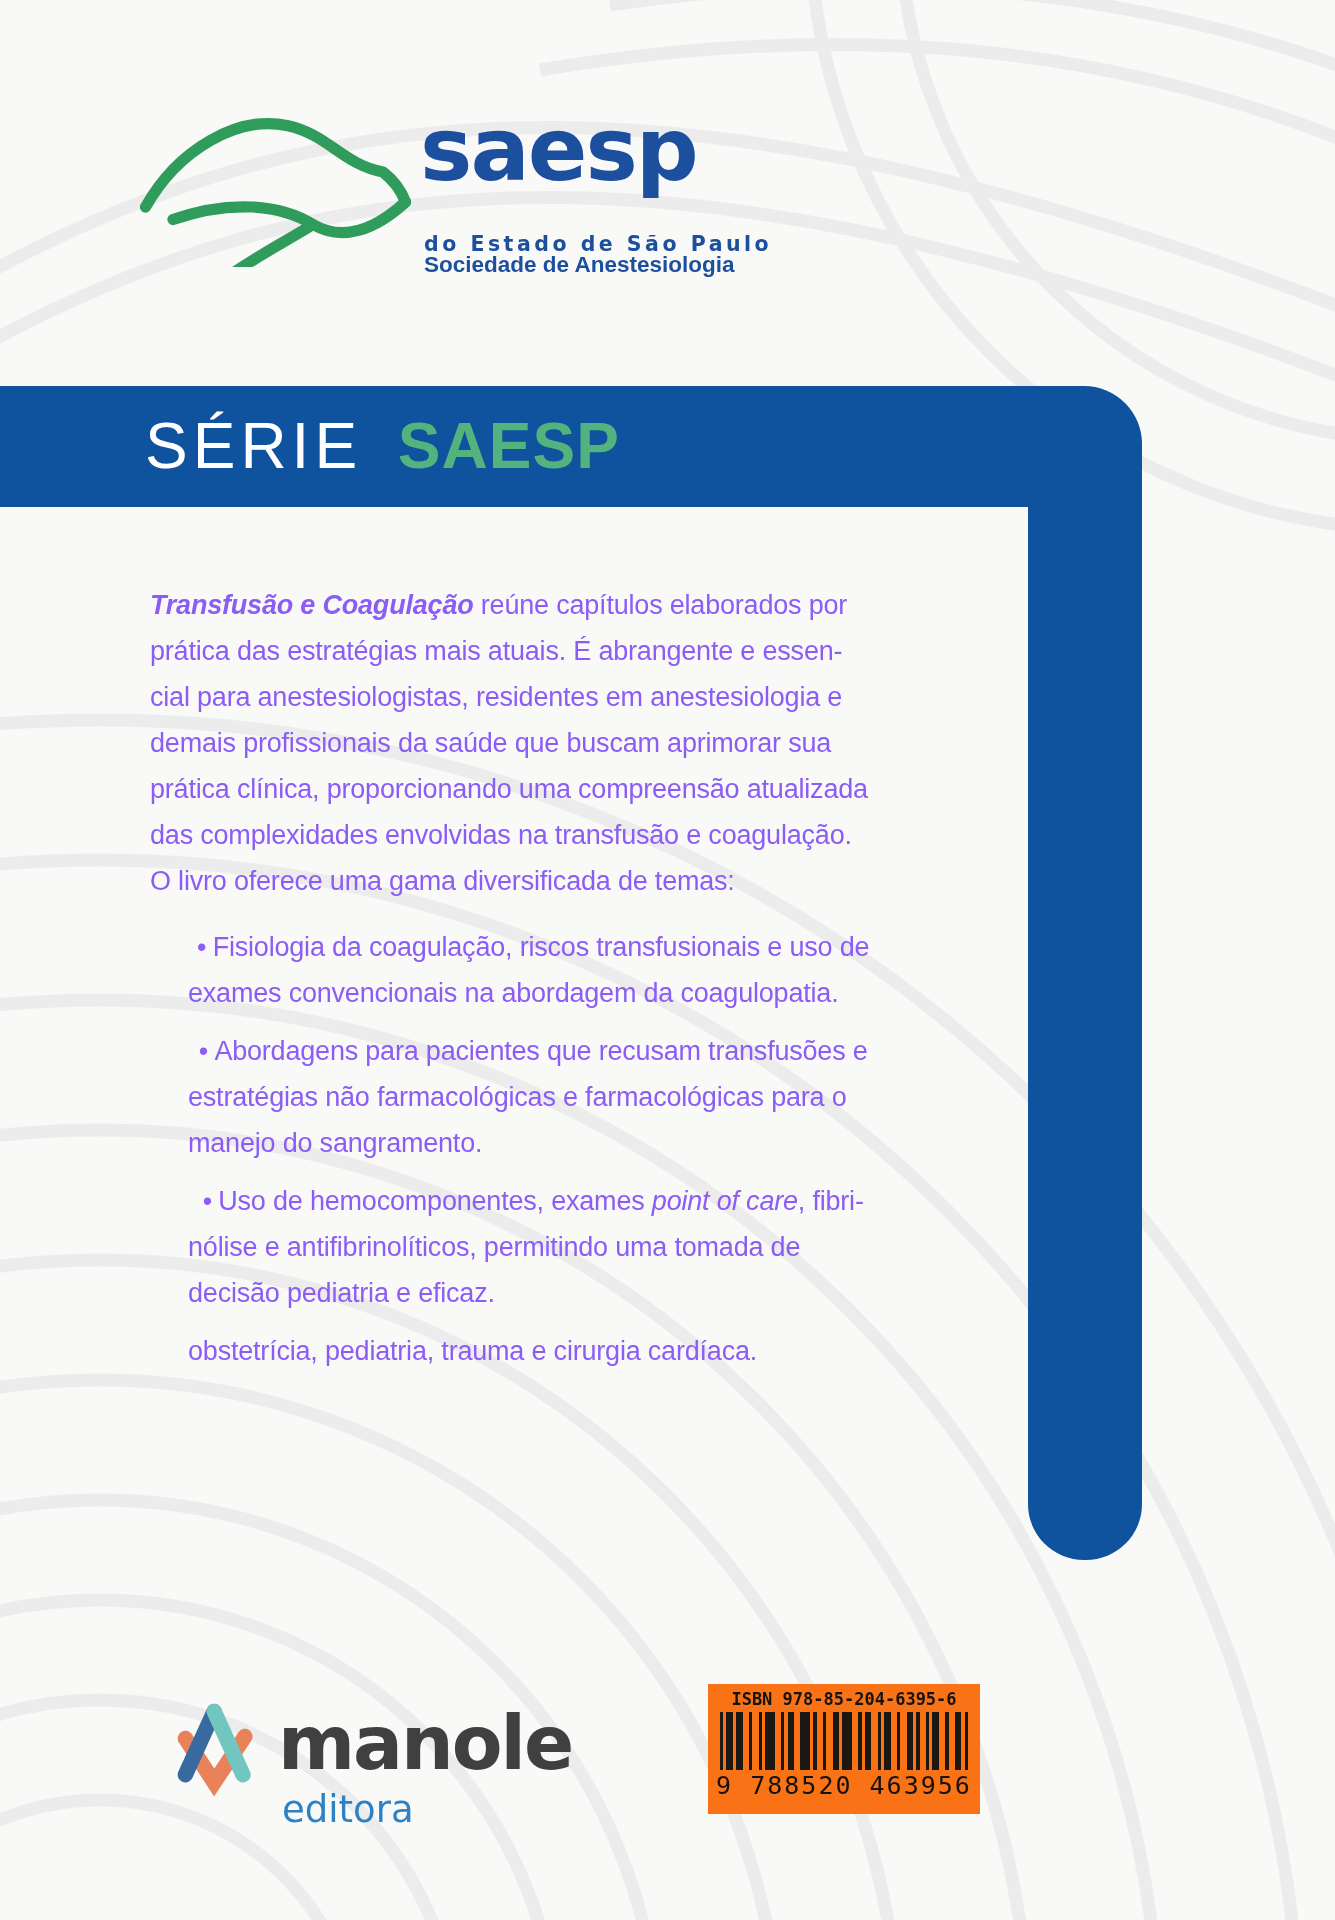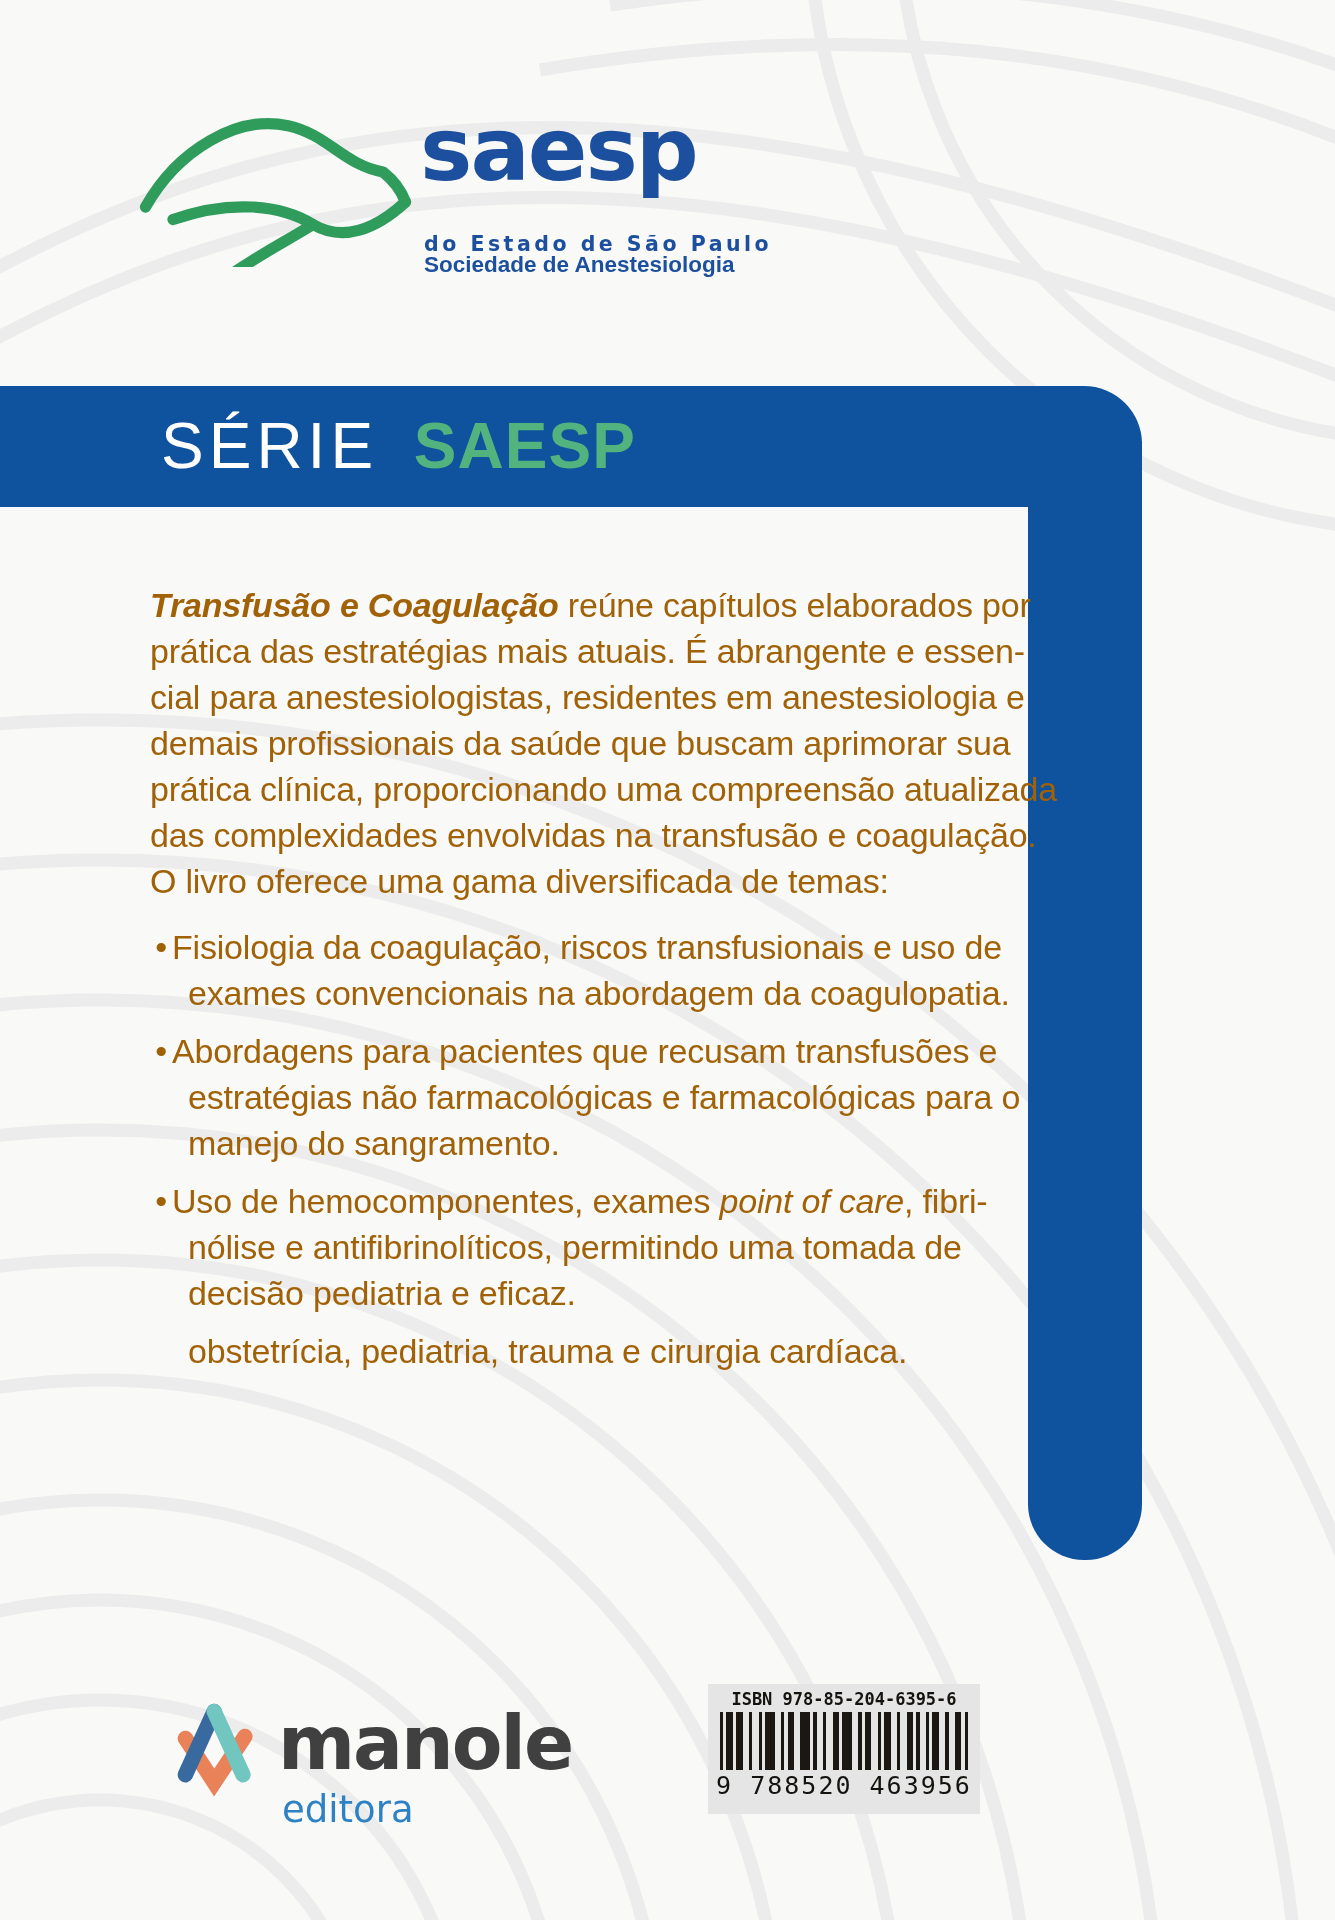--- a/index.html
+++ b/index.html
@@ -34,33 +34,33 @@
     letter-spacing:3.5px;white-space:nowrap;
   }
 
   
   .banner{
     position:absolute;left:0;top:386px;width:1142px;height:121px;
     background:#0f529e;border-top-right-radius:58px;z-index:1;
   }
   .banner-title{
     position:absolute;left:145px;top:0;height:121px;line-height:121px;
-    font-size:64px;white-space:nowrap;margin-left:16px;
+    font-size:64px;white-space:nowrap;
   }
   .banner-title .t-reg{color:#ffffff;font-weight:400;letter-spacing:5px;}
   .banner-title .t-bold{color:#53b37e;font-weight:700;letter-spacing:1px;margin-left:18px;}
   .side-bar{
     position:absolute;left:1028px;top:441px;width:114px;height:1119px;
     background:#0f529e;border-radius:0 0 56px 56px;z-index:1;
   }
 
   
   .copy{
     position:absolute;left:150px;top:582px;width:760px;z-index:2;
-    font-size:34px;line-height:46px;color:#a16207;letter-spacing:-0.2px;
+    font-size:27px;line-height:46px;color:#8b5cf6;letter-spacing:-0.2px;
   }
   .copy .lead{font-weight:700;font-style:italic;}
   .t-line{white-space:nowrap;}
   .bullets{margin-top:20px;}
   .bullet{margin-bottom:12px;}
   .bullet .b-line{white-space:nowrap;padding-left:38px;}
   .bullet .b-line.first{padding-left:0;text-align:center;}
   .bullet .marker{display:inline-block;width:22px;}
   .it{font-style:italic;}
 
@@ -74,21 +74,21 @@
   }
   .manole-editora{
     position:absolute;left:112px;top:100px;
     font-family:"DejaVu Sans",sans-serif;font-weight:400;
     font-size:37px;color:#2e82c4;
   }
 
   
   .barcode-box{
     position:absolute;left:708px;top:1684px;width:272px;height:130px;
-    background:#e5e5e5;z-index:2;text-align:center;
+    background:#f97316;z-index:2;text-align:center;
   }
   .isbn-label{
     font-family:"DejaVu Sans Mono",monospace;font-weight:700;
     font-size:17px;color:#151310;letter-spacing:0px;
     padding-top:5px;white-space:nowrap;
   }
   .bars{
     height:58px;margin:3px 12px 0 12px;display:flex;align-items:stretch;
   }
   .bars span{display:block;height:100%;}

